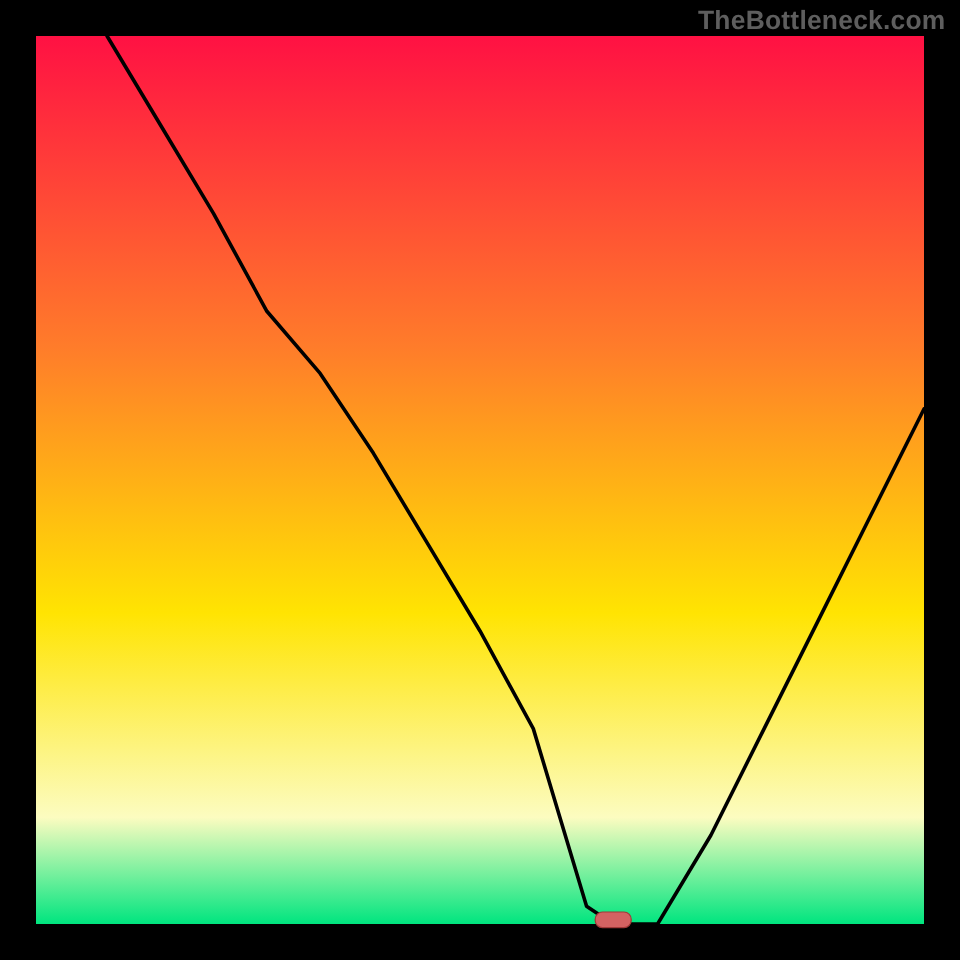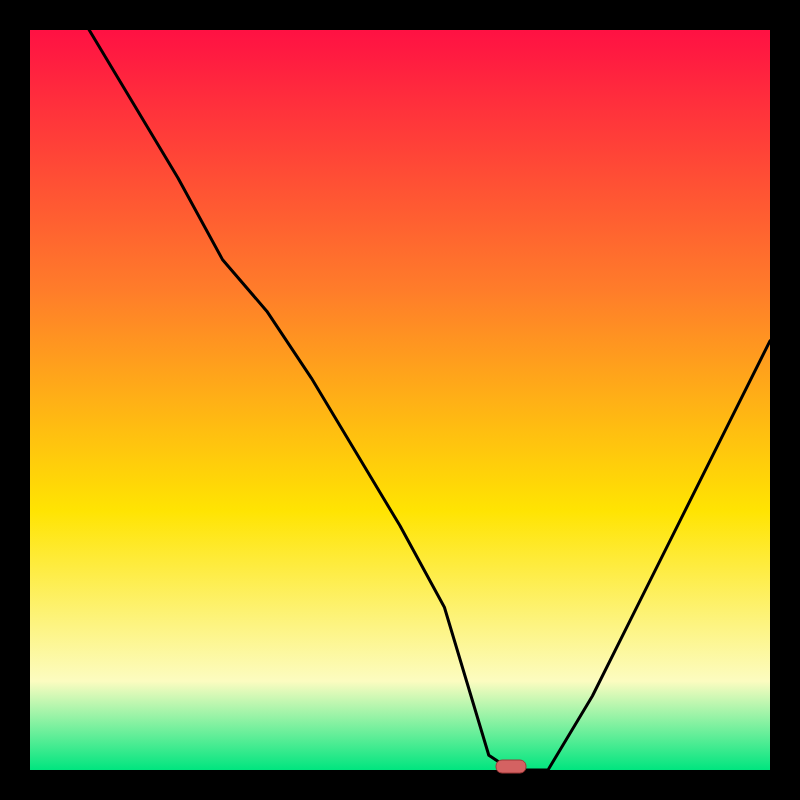--- a/index.html
+++ b/index.html
@@ -47,13 +47,14 @@
     </defs>
 
     <rect x="0" y="0" width="800" height="800" fill="#000"></rect>
 
     <rect id="plot-bg" fill="url(#bg-grad)" x="30" y="30" width="740" height="740"></rect>
 
     <path id="curve" fill="none" stroke="#000000" stroke-width="3" stroke-linejoin="round" stroke-linecap="round" d="M89.2 30.0 L133.6 104.0 L178.0 178.0 L222.4 259.4 L266.8 311.2 L311.2 377.8 L355.6 451.8 L400.0 525.8 L444.4 607.2 L466.6 681.2 L488.8 755.2 L511.0 770.0 L548.0 770.0 L592.4 696.0 L636.8 607.2 L681.2 518.4 L725.6 429.6 L770.0 340.8"></path>
 
     <rect id="marker" rx="6" ry="6" height="13" width="30" x="496.0" y="760.0" fill="#d46262" stroke="#a13838" stroke-width="1"></rect>
   </svg>
+  <div class="watermark">TheBottleneck.com</div>
 </div>
 
 </body></html>

